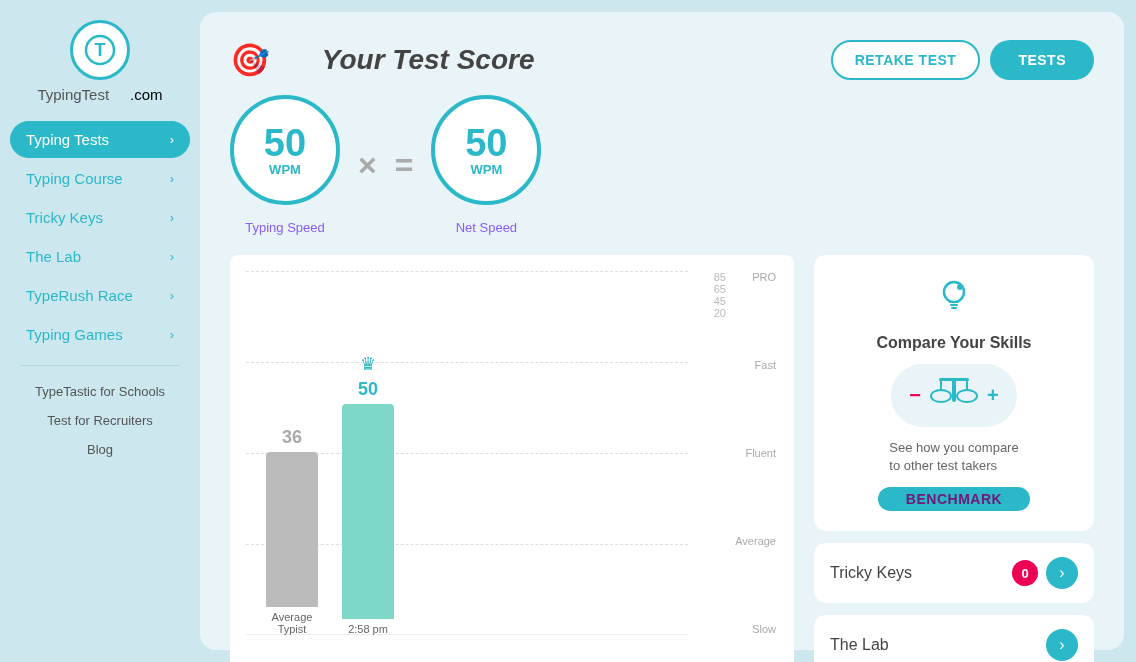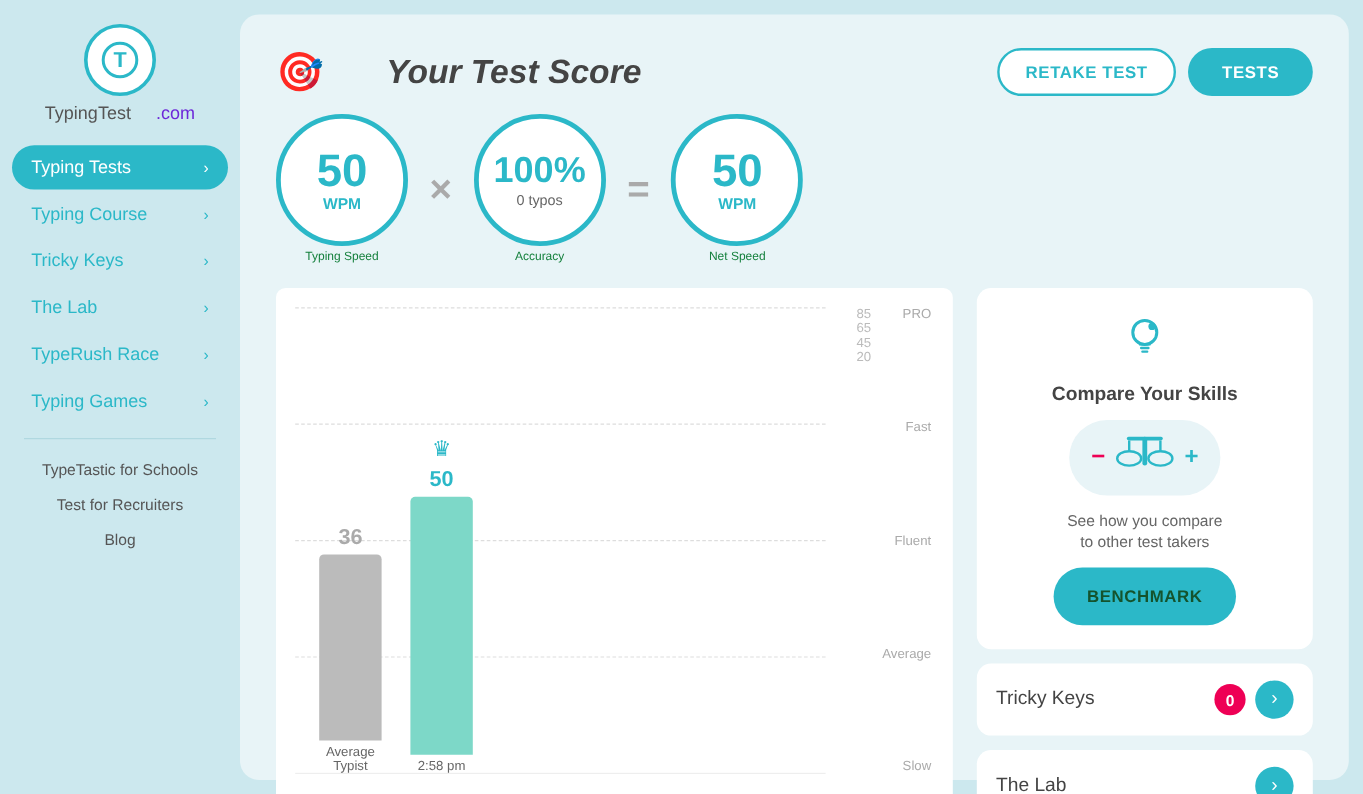--- a/index.html
+++ b/index.html
@@ -175,23 +175,23 @@
       color: #2bb8c8;
       font-weight: bold;
     }
     .score-operator {
       font-size: 32px;
       color: #aaa;
       font-weight: bold;
     }
     .score-label {
       text-align: center;
-      font-size: 10px;
-      color: #15803d;
-      margin-top: 4px;
+      font-size: 13px;
+      color: #8b5cf6;
+      margin-top: 15px;
     }
     .score-col {
       display: flex;
       flex-direction: column;
       align-items: center;
     }
 
     .accuracy-inner {
       display: flex;
       flex-direction: column;
@@ -306,29 +306,29 @@
     .minus-btn, .plus-btn {
       font-size: 20px;
       font-weight: bold;
       cursor: pointer;
     }
     .minus-btn { color: #e05; }
     .plus-btn { color: #2bb8c8; }
     .compare-desc {
       font-size: 13px;
       color: #666;
-      text-align: center;
+      text-align: left;
       line-height: 1.4;
     }
     .btn-benchmark {
       background: #2bb8c8;
-      color: #14532d;
+      color: #701a75;
       border: none;
       border-radius: 25px;
-      padding: 16px 28px;
+      padding: 4px 28px;
       font-size: 14px;
       font-weight: bold;
       cursor: pointer;
       letter-spacing: 0.5px;
     }
 
     .quick-link {
       background: white;
       border-radius: 12px;
       padding: 14px 16px;
@@ -378,21 +378,21 @@
 <div class="sidebar">
   <div class="sidebar-logo">
     <div class="logo-circle">
 
       <svg width="32" height="32" viewBox="0 0 32 32" fill="none">
         <circle cx="16" cy="16" r="14" stroke="#2bb8c8" stroke-width="2.5" fill="white"></circle>
         <text x="16" y="22" text-anchor="middle" font-size="18" font-weight="bold" fill="#2bb8c8">T</text>
       </svg>
     </div>
     <div class="logo-text">
-      <span>TypingTest</span><span style="color:#6d28d9;font-weight:normal;margin-left:21px;">.com</span>
+      <span>TypingTest</span><span style="color:#000000;font-weight:normal;margin-left:21px;">.com</span>
     </div>
   </div>
 
   <div class="sidebar-nav">
     <div class="nav-item active">
       <span>Typing Tests</span>
       <span class="nav-chevron">›</span>
     </div>
     <div class="nav-item">
       <span>Typing Course</span>
@@ -440,29 +440,20 @@
     <div class="score-col">
       <div class="score-circle">
         <span class="big-num">50</span>
         <span class="unit">WPM</span>
       </div>
       <div class="score-label">Typing Speed</div>
     </div>
 
     <span class="score-operator">×</span>
 
-    <div class="score-col">
-      <div class="score-circle accuracy">
-        <div class="accuracy-inner">
-          <span class="accuracy-pct">100%</span>
-          <span class="accuracy-typos">0  typos</span>
-        </div>
-      </div>
-      <div class="score-label">Accuracy</div>
-    </div>
 
     <span class="score-operator">=</span>
 
     <div class="score-col">
       <div class="score-circle">
         <span class="big-num">50</span>
         <span class="unit">WPM</span>
       </div>
       <div class="score-label">Net Speed</div>
     </div>

